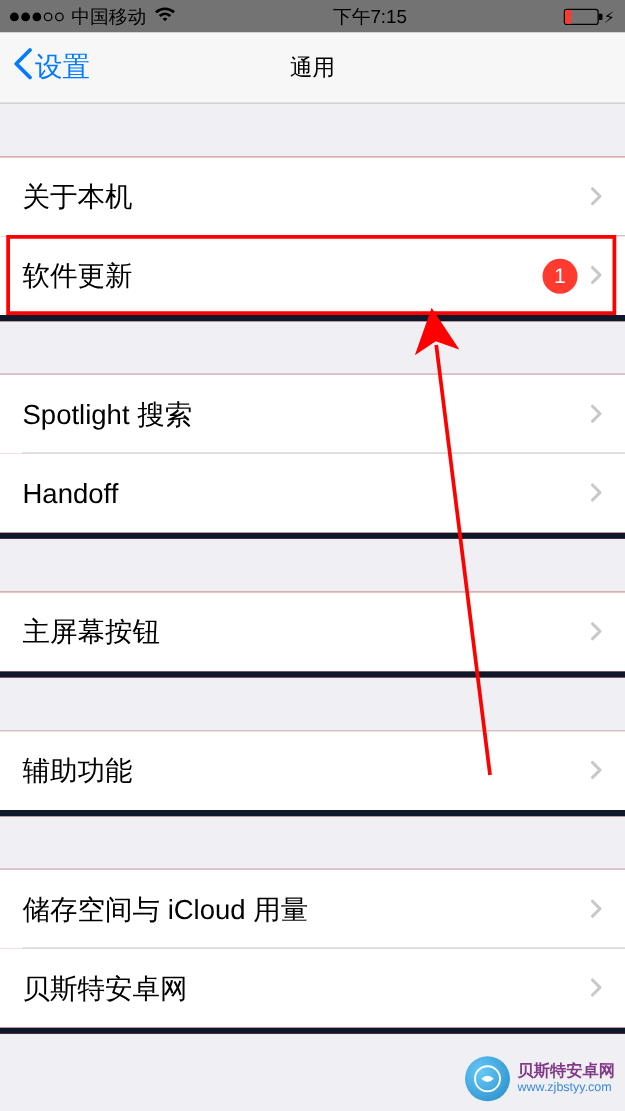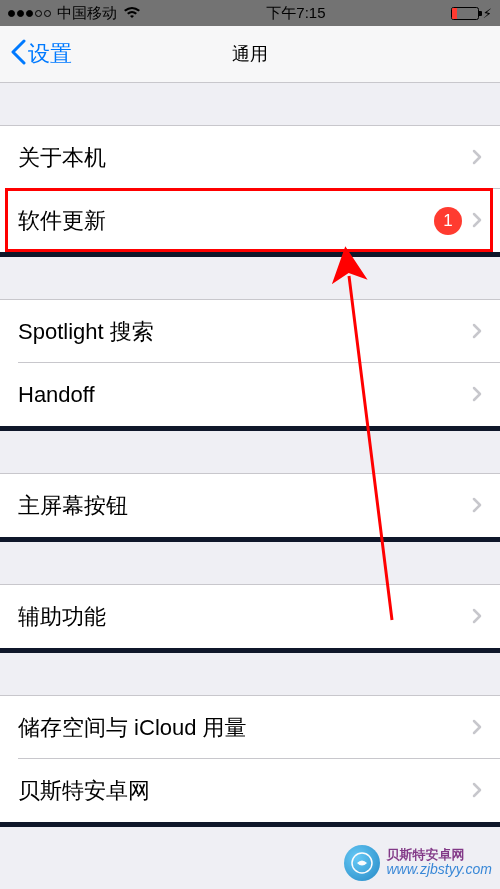--- a/index.html
+++ b/index.html
@@ -85,21 +85,21 @@
     }
     .watermark {
       position: absolute; bottom: 8px; right: 8px; display: flex; align-items: center; gap: 6px; opacity: 0.85;
     }
     .wm-logo {
       width: 36px; height: 36px; border-radius: 50%; background: radial-gradient(circle at 35% 35%, #4fc3f7, #0277bd);
       display: flex; align-items: center; justify-content: center;
     }
     .wm-txt { display: flex; flex-direction: column; line-height: 1.1; }
     .wm-line1 { font-size: 13px; color: #701a75; font-weight: bold; }
-    .wm-line2 { font-size: 14px; color: #1976d2; font-style: italic; }
+    .wm-line2 { font-size: 10px; color: #1976d2; }
   </style>
 </head>
 <body>
 
 <div class="status-bar">
   <div class="status-left">
     <div class="status-dots">
       <span class="dot filled"></span>
         <span class="dot filled"></span>
         <span class="dot filled"></span>

